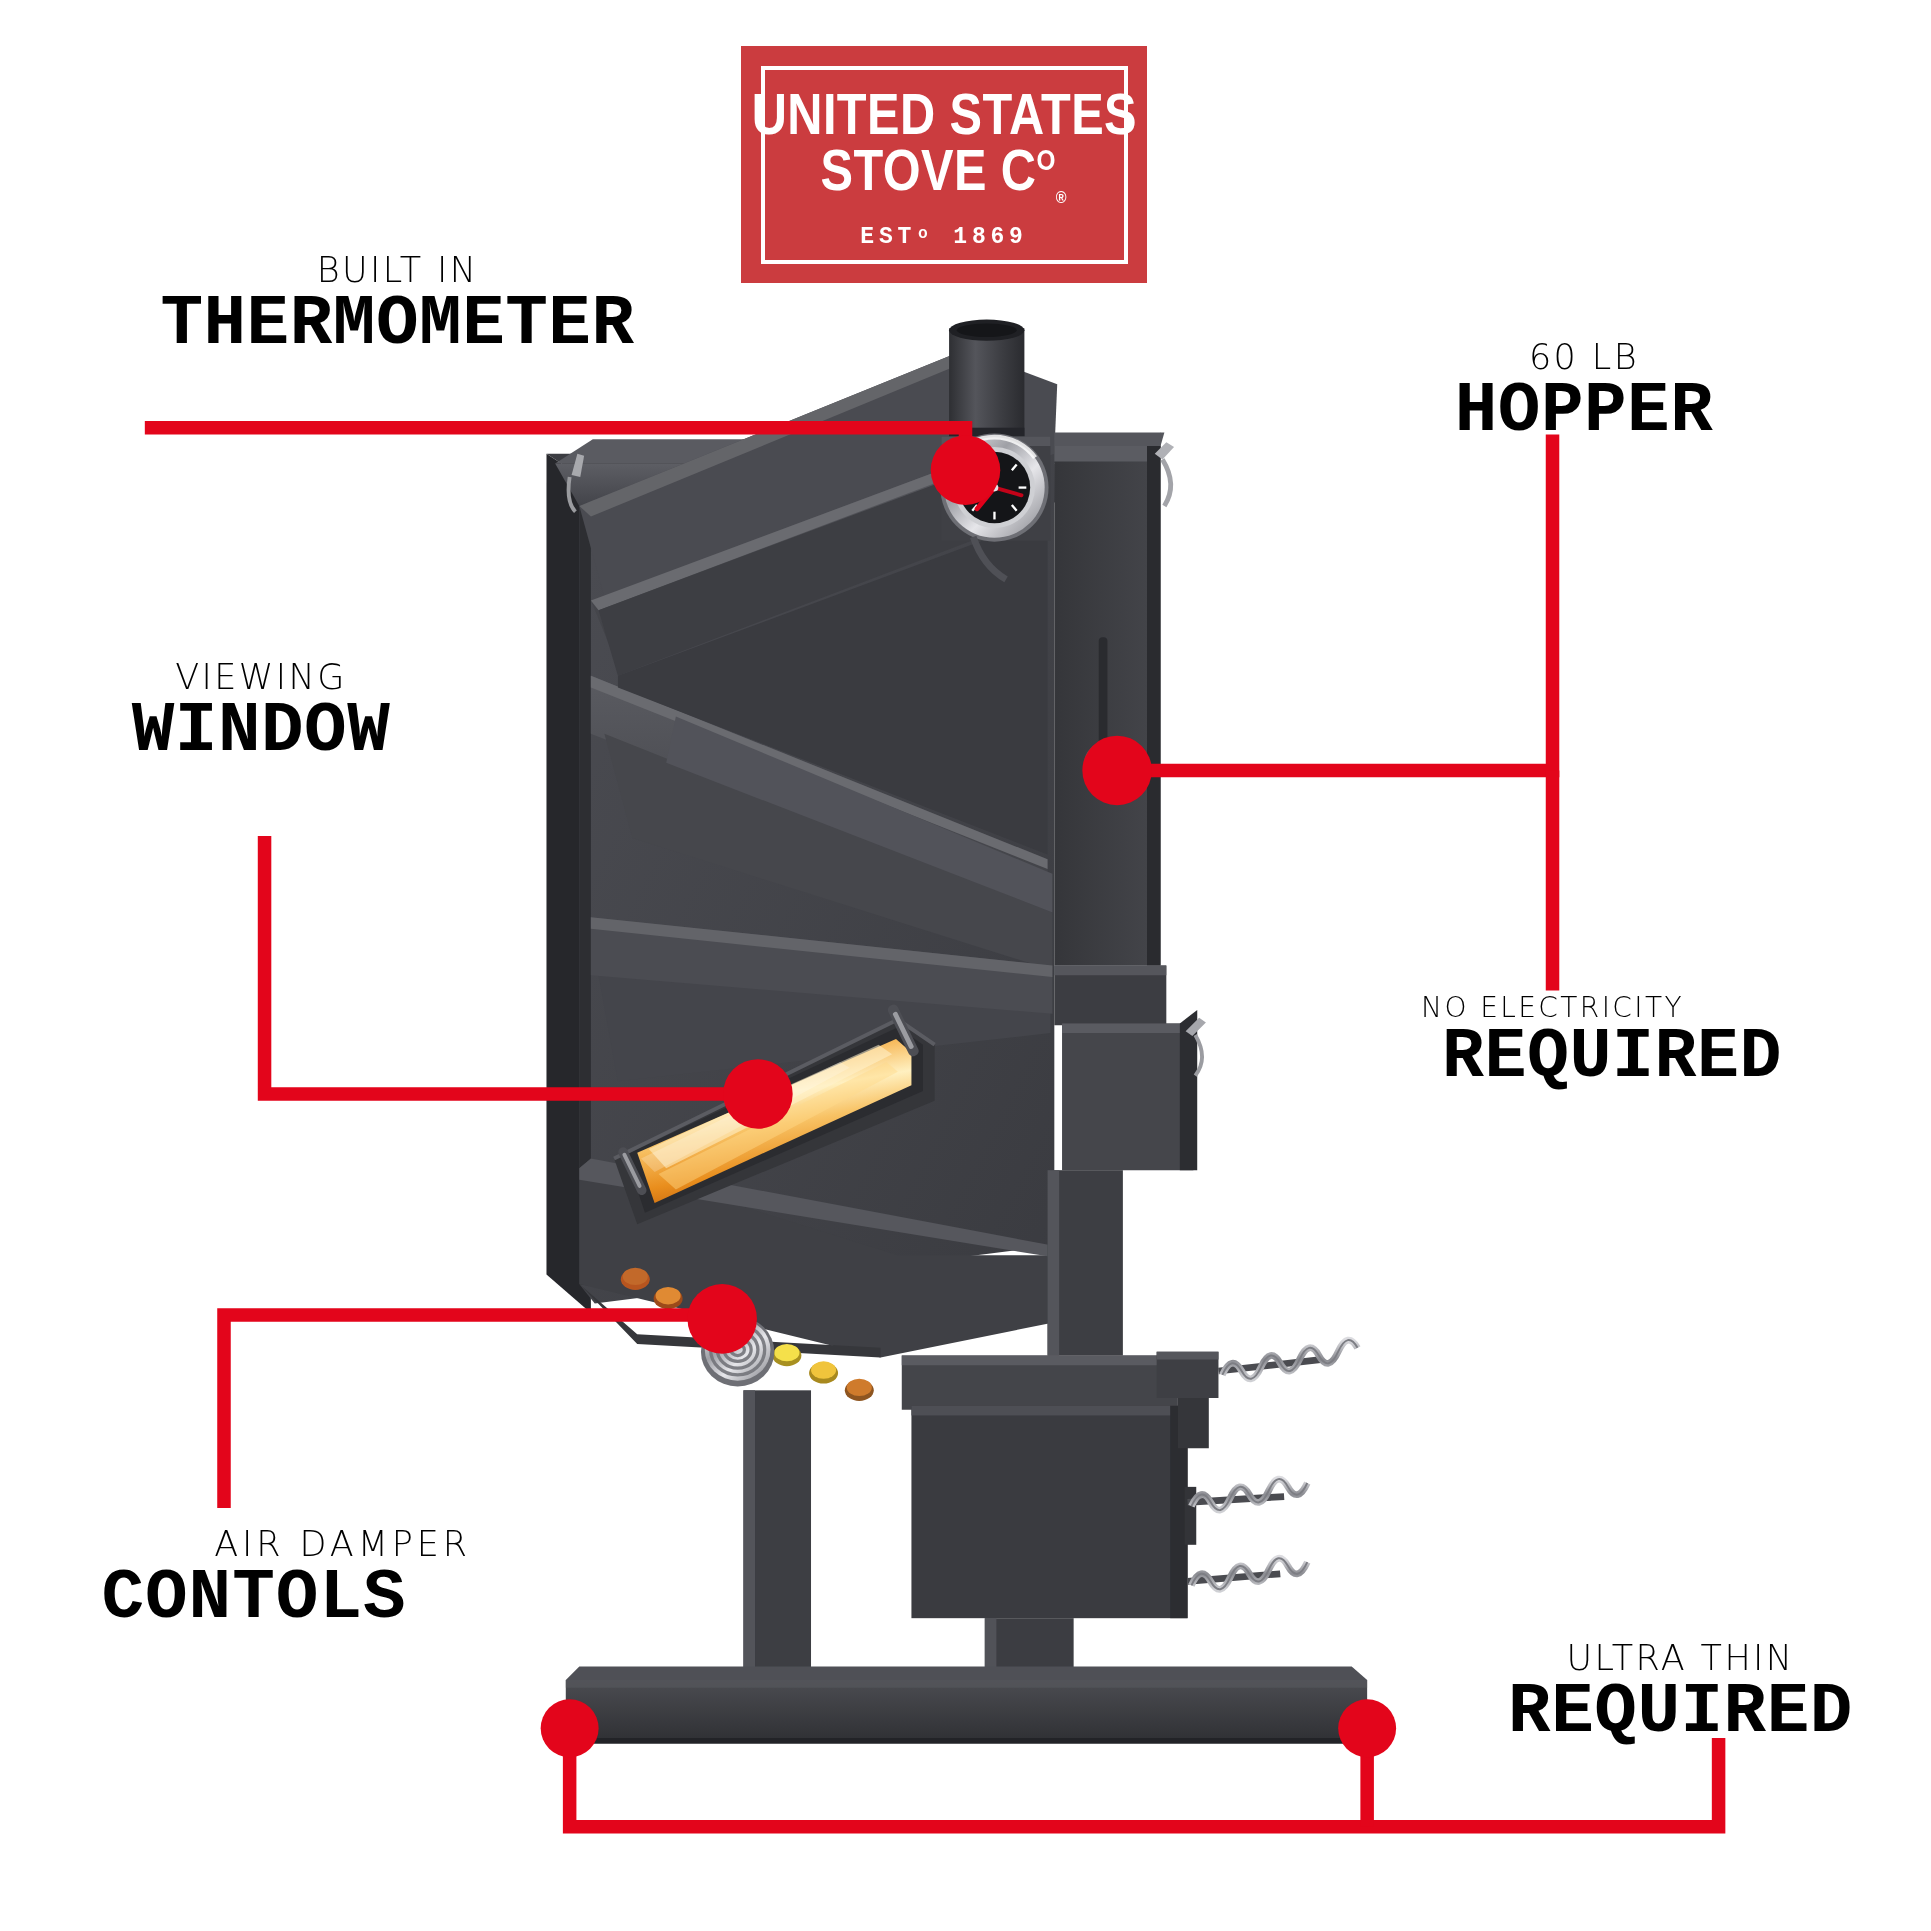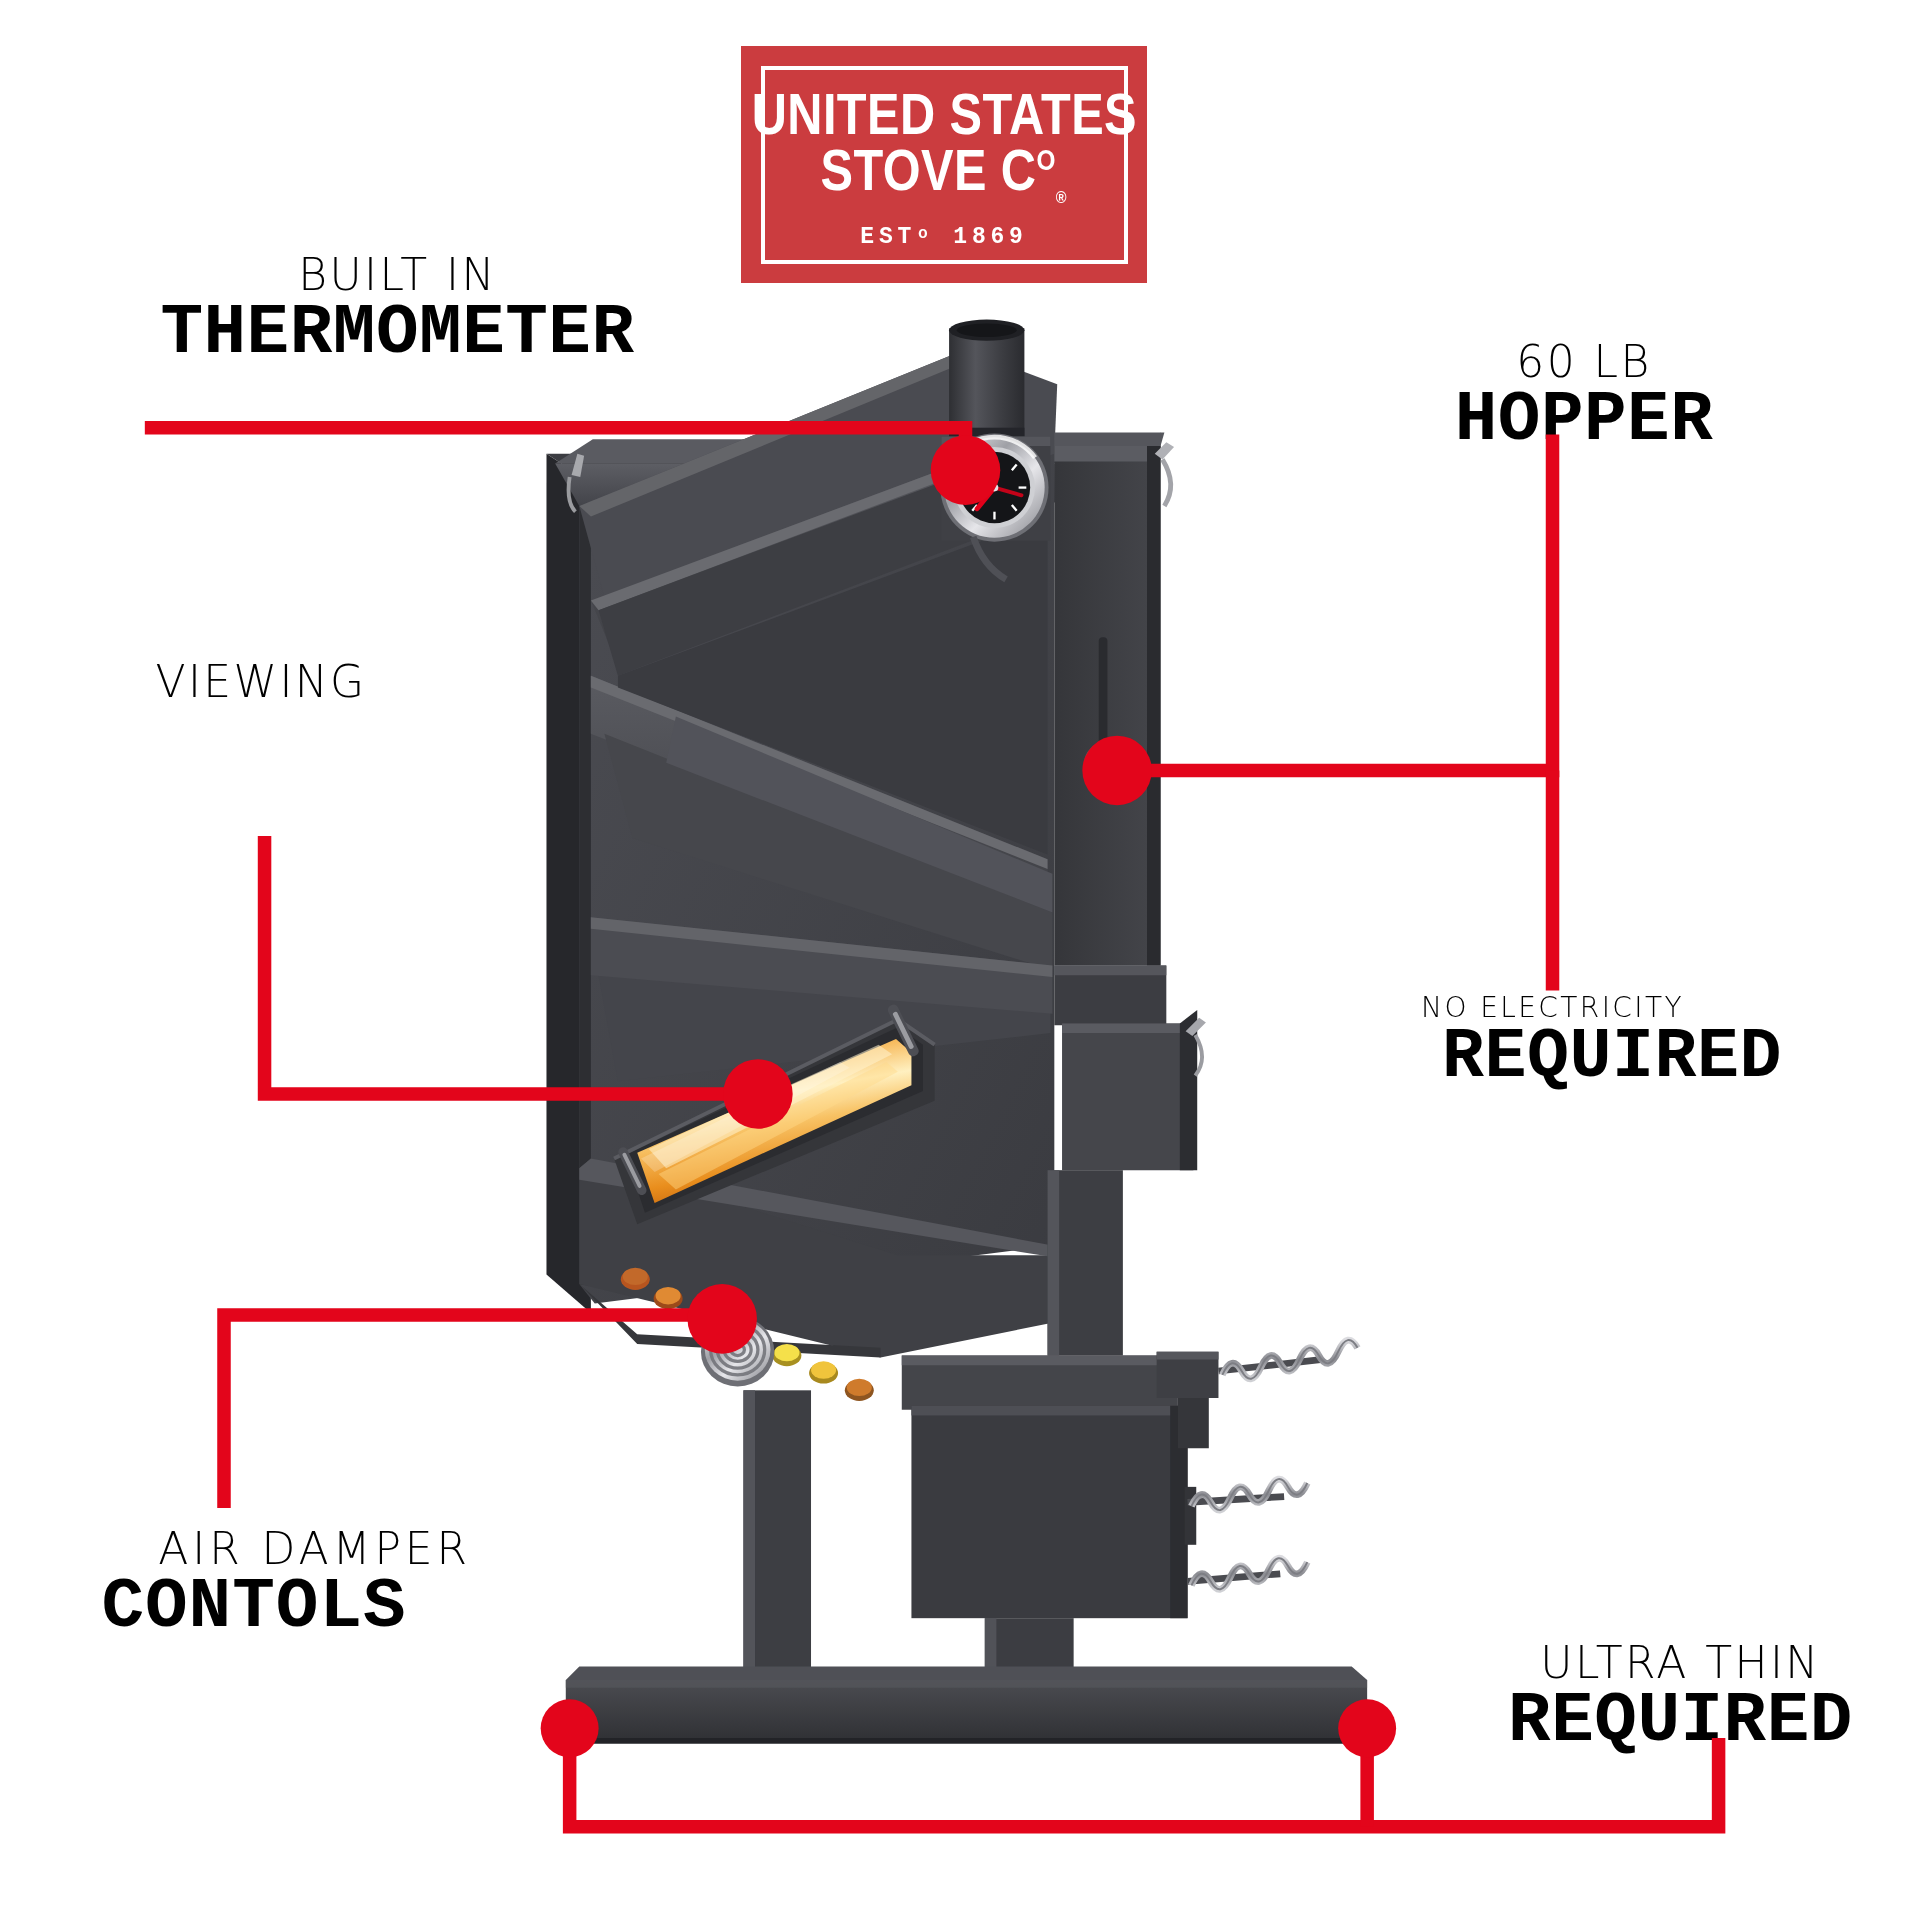--- a/index.html
+++ b/index.html
@@ -27,21 +27,21 @@
   .logo-l2 .ord{font-size:29px;vertical-align:super;}
   .logo-l2 .reg{font-size:17.4px;vertical-align:sub;}
   .logo-est{
     color:#ffffff;font-size:23px;letter-spacing:4.8px;font-weight:600;
     margin-top:19.3px;font-family:"Liberation Mono",monospace;white-space:nowrap;
   }
 
   
   .cl{position:absolute;white-space:nowrap;color:#000;}
   .cl .line1{
-    font-size:44px;font-weight:300;letter-spacing:2.4px;line-height:1.0;
+    font-size:35px;font-weight:300;letter-spacing:2.4px;line-height:1.0;
     font-family:"DejaVu Sans",sans-serif;font-stretch:normal;
   }
   .cl .line2{
     font-size:71px;font-weight:700;letter-spacing:0.5px;line-height:1.02;
     font-family:Liberation Mono, monospace;
   }
 
   .cl-therm{left:50px;top:253px;text-align:center;width:695px;}
   .cl-therm .line1{text-align:center;}
   .cl-therm .line2{text-align:center;}
@@ -403,20 +403,21 @@
     <div class="line2">THERMOMETER</div>
   </div>
 
   <div class="cl cl-hopper">
     <div class="line1">60 LB</div>
     <div class="line2">HOPPER</div>
   </div>
 
   <div class="cl cl-window">
     <div class="line1">VIEWING</div>
+    <div class="line2">WINDOW</div>
   </div>
 
   <div class="cl cl-elec">
     <div class="line1">NO ELECTRICITY</div>
     <div class="line2">REQUIRED</div>
   </div>
 
   <div class="cl cl-damper">
     <div class="line1">AIR  DAMPER</div>
     <div class="line2">CONTOLS</div>

